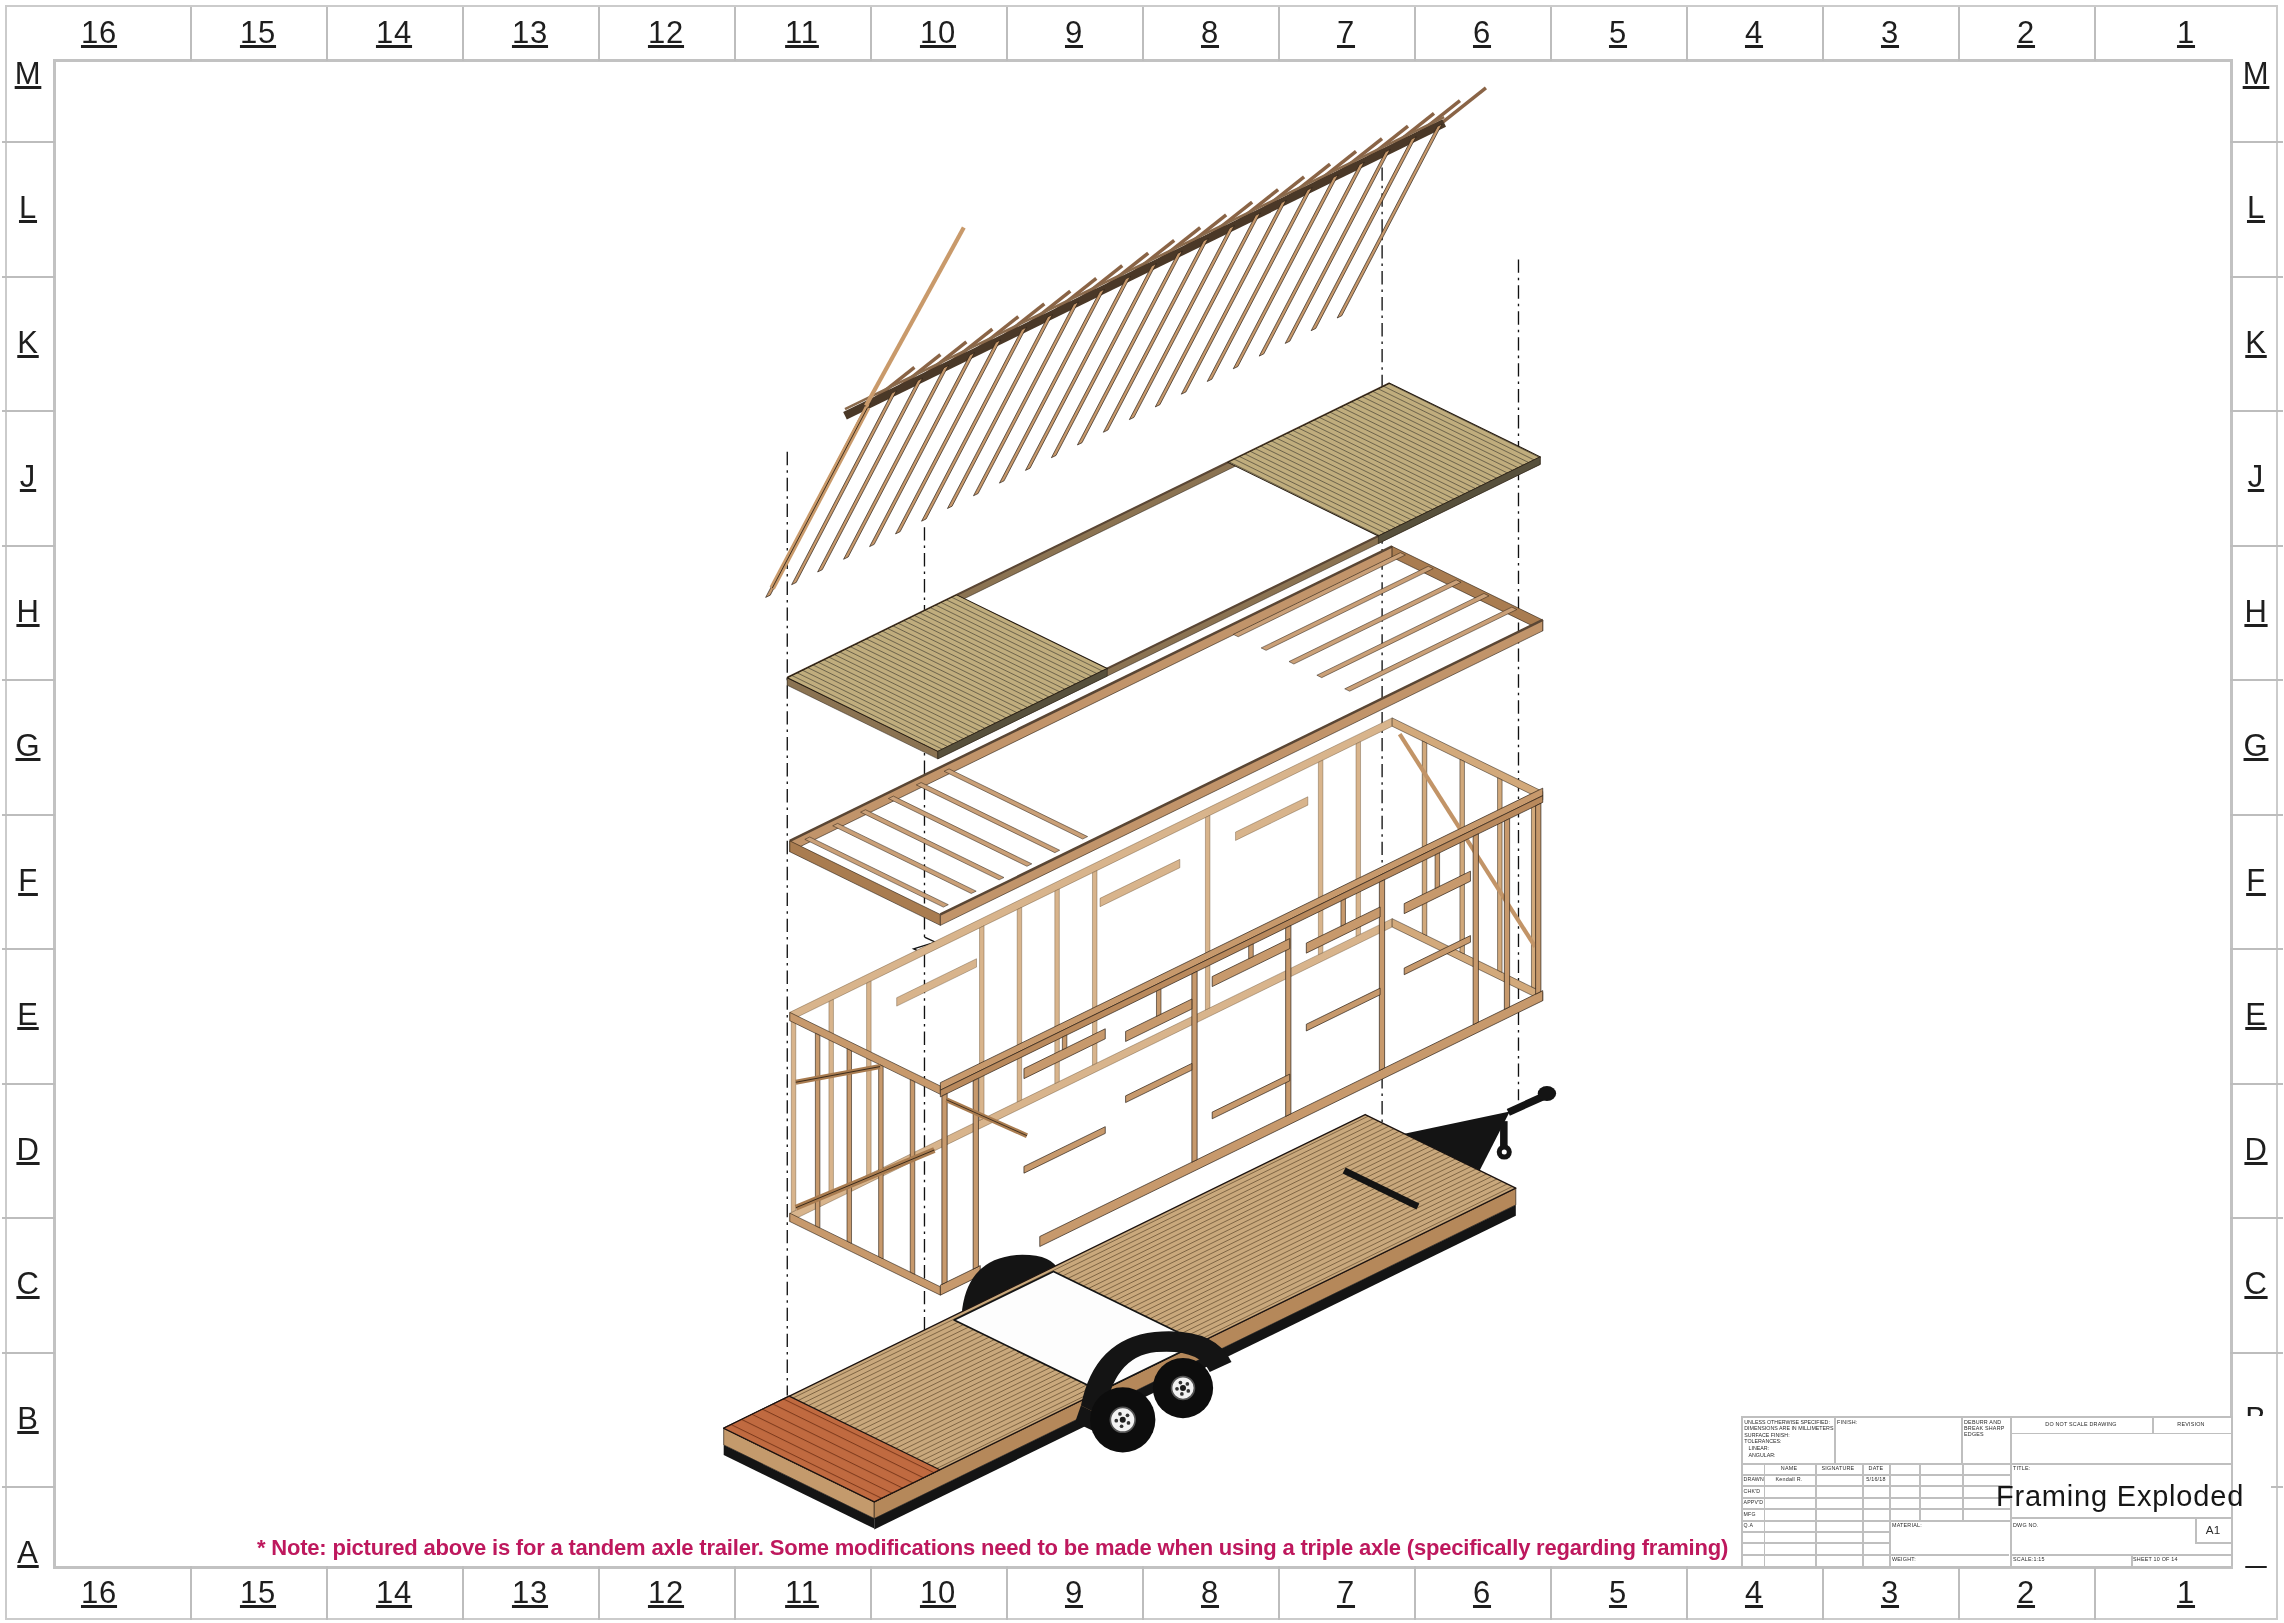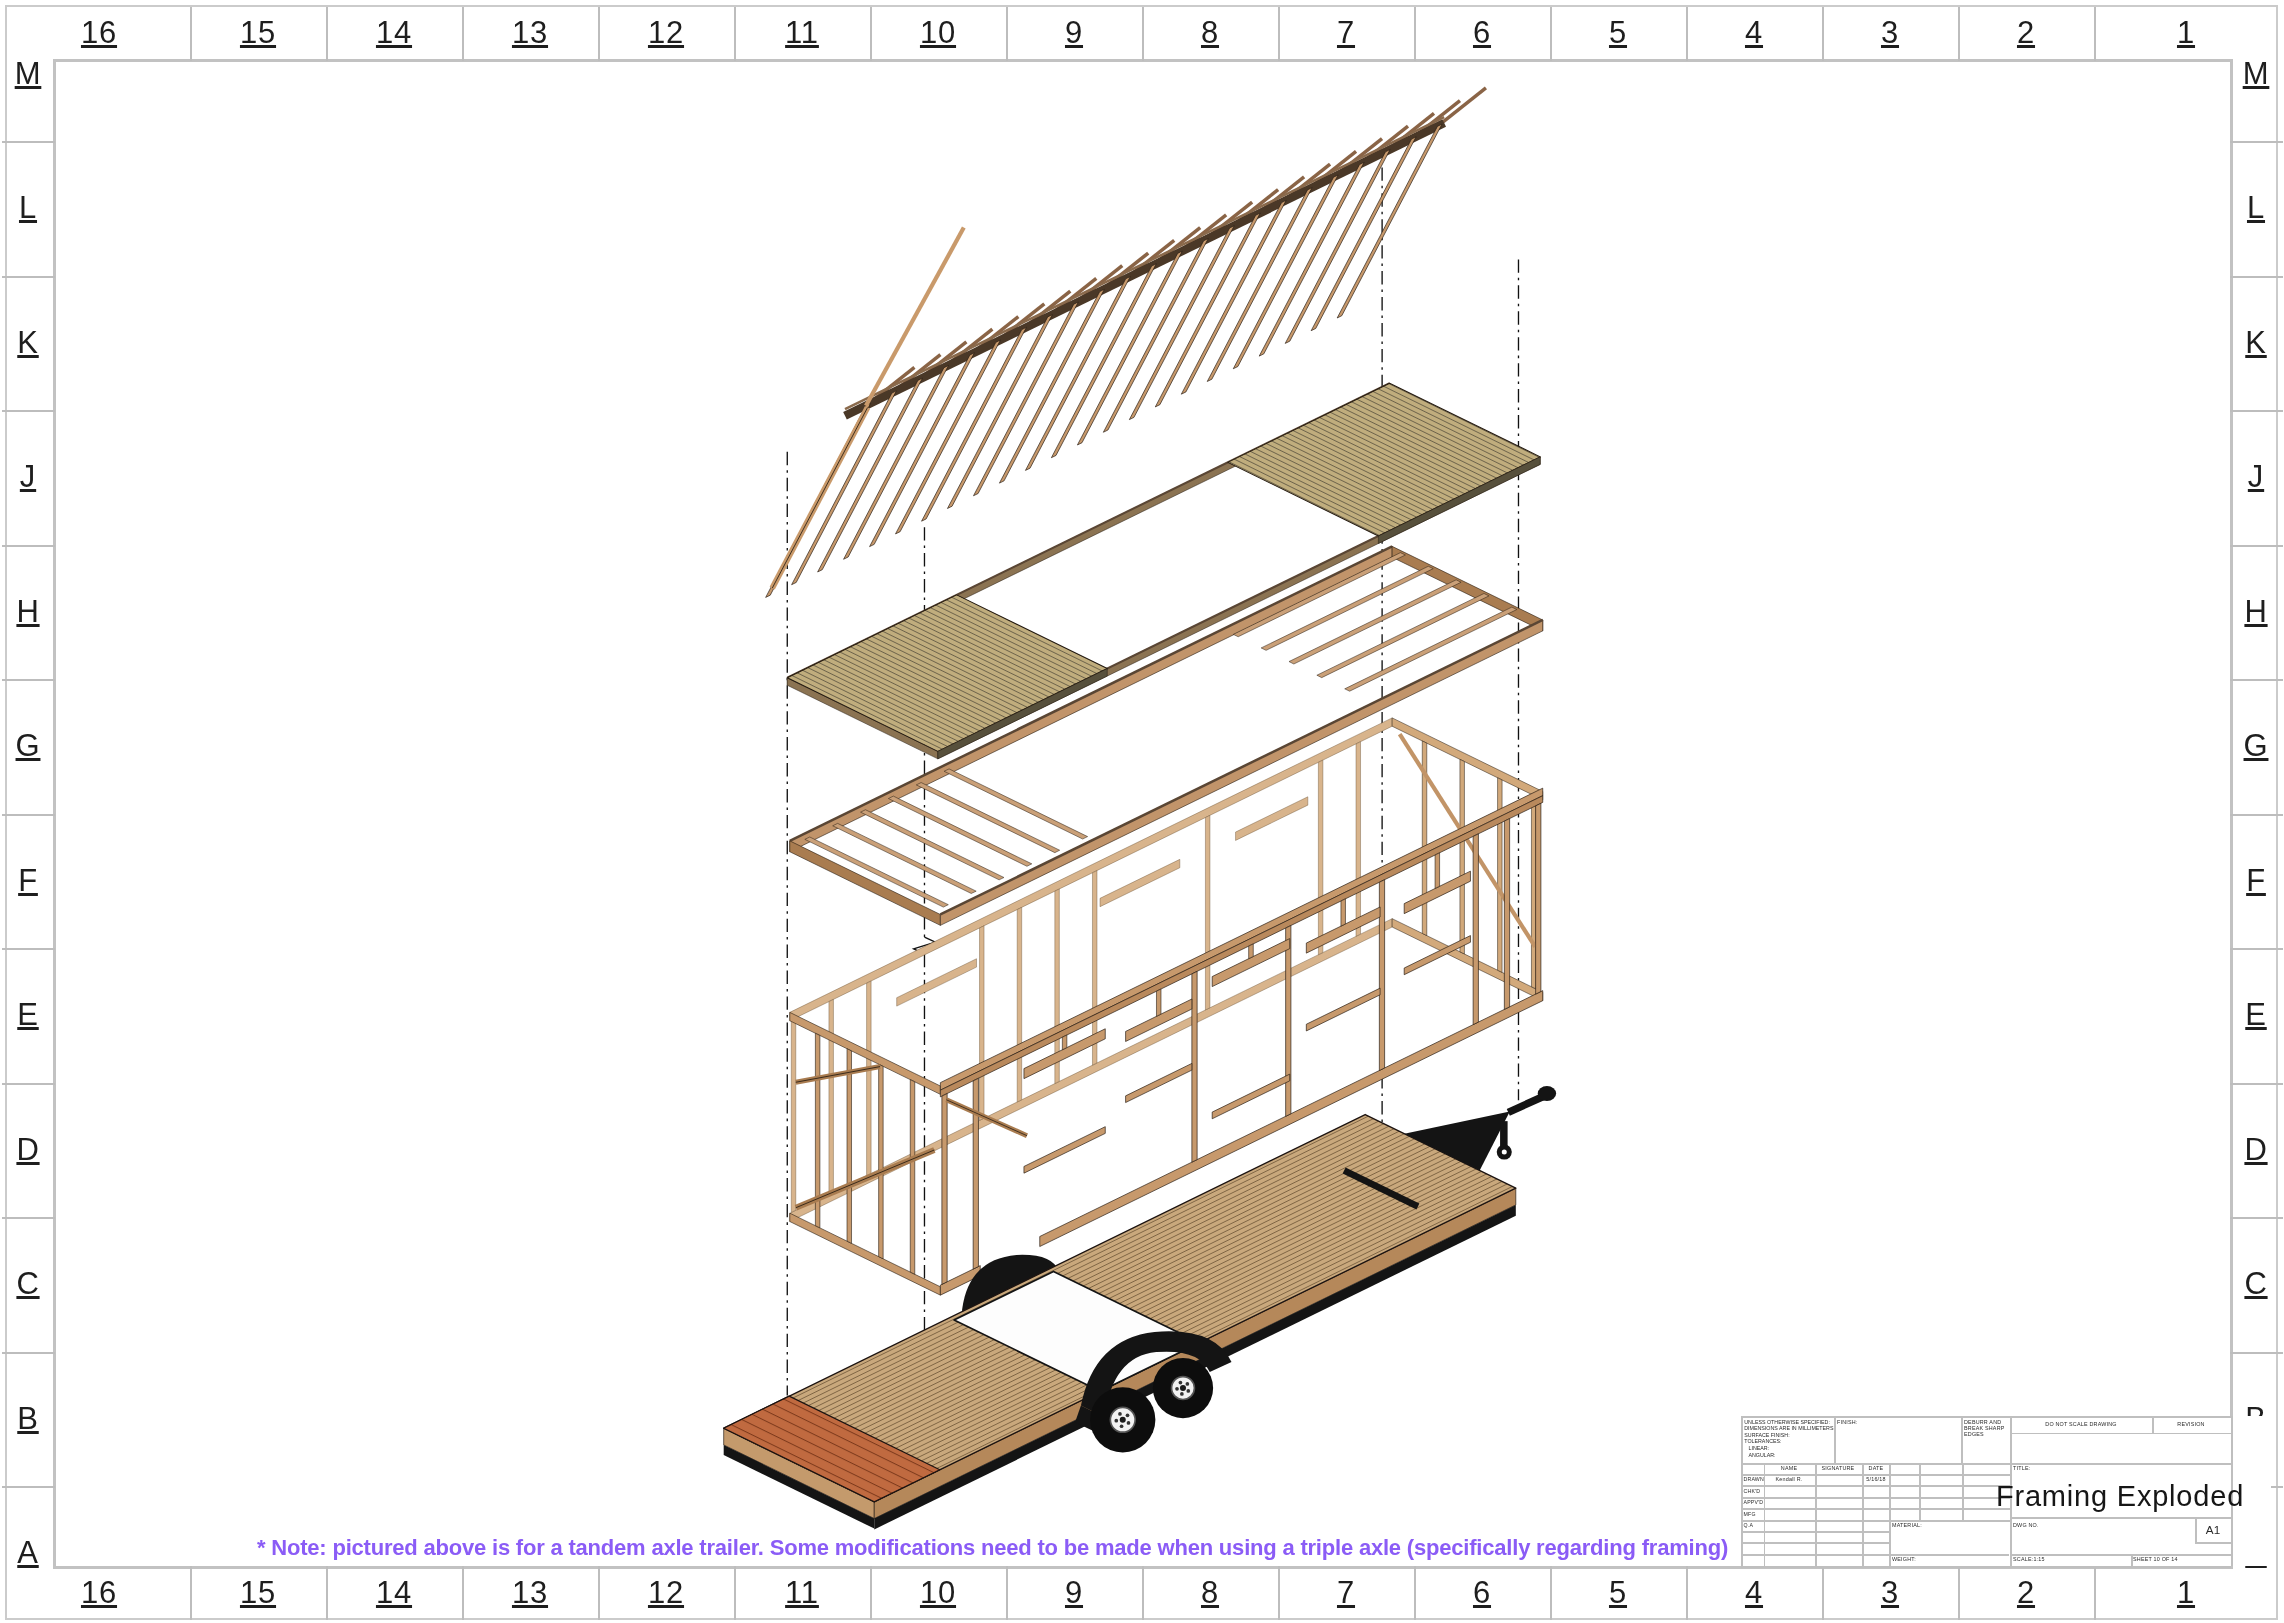--- a/index.html
+++ b/index.html
@@ -15,21 +15,21 @@
   #title-block{left:1741px;top:1416px;width:530px;height:150px;background:#fff;}
   #title-block .line{position:absolute;background:#bfbfbf;}
   #title-block .tb-text{position:absolute;font-size:5.4px;letter-spacing:0.2px;color:#2a2a2a;white-space:nowrap;}
   #title-block .tb-cent{transform:translateX(-50%);text-align:center;}
   #title-block .tol-lines div{font-size:5.3px;line-height:1.25;color:#2a2a2a;white-space:nowrap;}
   #title-block .tol-lines div:nth-child(5),#title-block .tol-lines div:nth-child(6){padding-left:4.2px;}
   .row-label{color:#3a3a3a;}
   .row-label.dim{color:#9a9a9a;}
   #big-title{position:absolute;left:379px;top:64px;width:100%;transform:translateX(-50%);
              text-align:center;font-size:29px;letter-spacing:0.8px;color:#161616;white-space:nowrap;}
-  #note{left:257px;top:1535px;font-size:22px;font-weight:bold;color:#8b5cf6;white-space:nowrap;
+  #note{left:257px;top:1535px;font-size:22px;font-weight:bold;color:#be185d;white-space:nowrap;
         letter-spacing:-0.2px;}
 </style>
 </head>
 <body>
 
 <div class="page">
 
   <div id="outer-border" class="abs"></div>
   <div id="inner-border" class="abs"></div>
 

